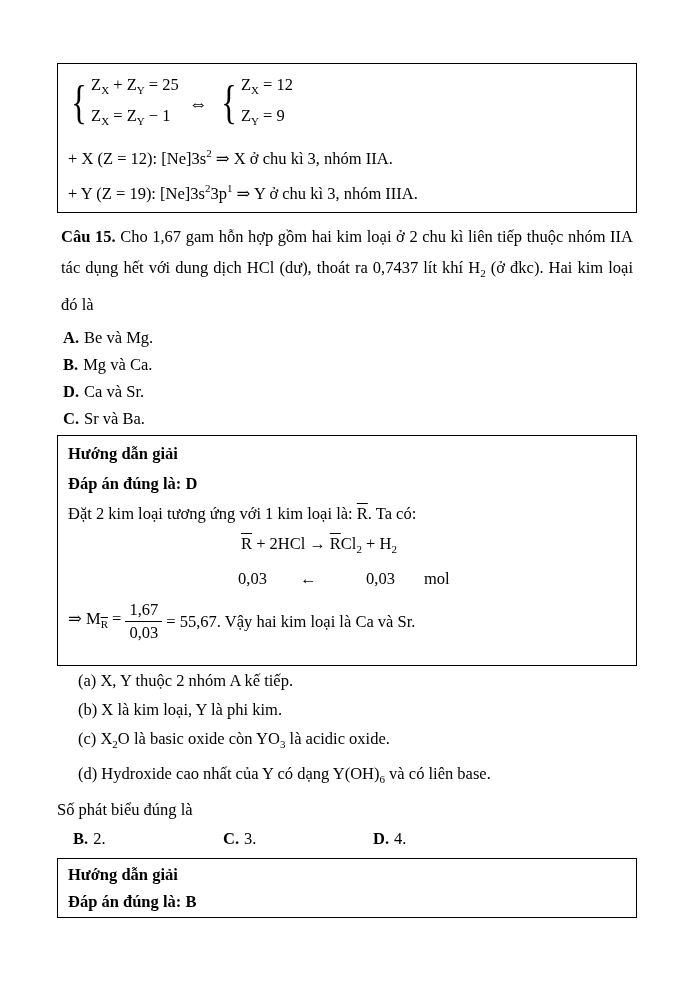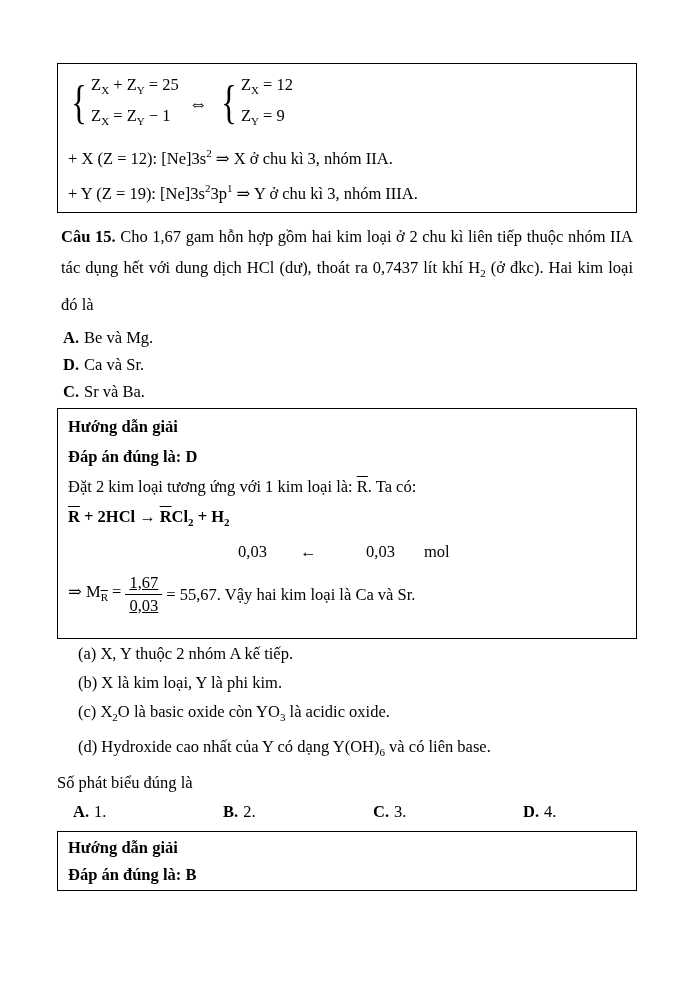--- a/index.html
+++ b/index.html
@@ -27,28 +27,28 @@
   .sys { display: flex; align-items: center; }
   .brace { display: inline-block; font-size: 46px; line-height: 50px; font-weight: 400; transform: scaleX(0.7); margin-right: 1px; }
   .iff { margin: 0 10px; font-size: 19px; }
   
   .opts15 { padding-left: 6px; }
   .opt-line { line-height: 27px; }
   .opt-letter { font-weight: bold; margin-right: 5px; }
   
   .solution-box { margin-top: 3px; }
   .ov { text-decoration: overline; }
-  .rxn-line { line-height: 30px; font-weight: bold; }
+  .rxn-line { margin-left: 173px; line-height: 30px; }
   .rx-arrow { padding: 0 4px; }
   .mol-line { display: flex; margin-left: 170px; line-height: 29px; }
   .mol-line .m1 { width: 62px; }
   .mol-line .m2 { width: 66px; }
   .mol-line .m3 { width: 58px; }
   .conclusion { display: flex; align-items: center; margin: 6px 0 18px 0; line-height: 22px; }
-  .frac { display: inline-flex; flex-direction: column; text-align: center; margin: 0 4px; text-decoration: underline; }
+  .frac { display: inline-flex; flex-direction: column; text-align: center; margin: 0 4px; }
   .frac .num { border-bottom: 1.5px solid #000; padding: 0 4px; }
   .frac .den { padding: 0 4px; }
   
   .q16-para { margin-top: 7px; }
   .statements { padding-left: 21px; }
   .stmt { line-height: 29px; }
   .q16-question { line-height: 29px; }
   .opts-row { display: flex; padding-left: 16px; line-height: 29px; }
   .opt-cell { width: 150px; }
   .opt-cell:last-child { width: auto; }
@@ -81,20 +81,21 @@
         </div>
       </div>
       <div class="line"><span>+ X (Z = 12): [Ne]3s</span><sup>2</sup><span> ⇒ X ở chu kì 3, nhóm IIA.</span></div>
       <div class="line"><span>+ Y (Z = 19): [Ne]3s</span><sup>2</sup><span>3p</span><sup>1</sup><span> ⇒ Y ở chu kì 3, nhóm IIIA.</span></div>
     </div>
 
     <p class="para q15-para"><span class="bold">Câu 15.</span><span> Cho 1,67 gam hỗn hợp gồm hai kim loại ở 2 chu kì liên tiếp thuộc nhóm IIA tác dụng hết với dung dịch HCl (dư), thoát ra 0,7437 lít khí H</span><sub>2</sub><span> (ở đkc). Hai kim loại đó là</span></p>
 
     <div class="opts15">
       <div class="opt-line"><span class="opt-letter">A.</span><span>Be và Mg.</span></div>
+      <div class="opt-line"><span class="opt-letter">B.</span><span>Mg và Ca.</span></div>
       <div class="opt-line"><span class="opt-letter">D.</span><span>Ca và Sr.</span></div>
       <div class="opt-line"><span class="opt-letter">C.</span><span>Sr và Ba.</span></div>
     </div>
 
     <div class="box solution-box">
       <div class="line bold">Hướng dẫn giải</div>
       <div class="line"><span class="bold">Đáp án đúng là:</span> <span class="bold">D</span></div>
       <div class="line"><span>Đặt 2 kim loại tương ứng với 1 kim loại là: </span><span class="ov">R</span><span>. Ta có:</span></div>
       <div class="rxn-line"><span class="ov">R</span><span> + 2HCl</span><span class="rx-arrow">→</span><span class="ov">R</span><span>Cl</span><sub>2</sub><span> + H</span><sub>2</sub></div>
       <div class="mol-line">
@@ -117,21 +118,20 @@
     <div class="statements">
       <div class="stmt">(a) X, Y thuộc 2 nhóm A kế tiếp.</div>
       <div class="stmt">(b) X là kim loại, Y là phi kim.</div>
       <div class="stmt"><span>(c) X</span><sub>2</sub><span>O là basic oxide còn YO</span><sub>3</sub><span> là acidic oxide.</span></div>
       <div class="stmt"><span>(d) Hydroxide cao nhất của Y có dạng Y(OH)</span><sub>6</sub><span> và có liên base.</span></div>
     </div>
 
     <div class="q16-question">Số phát biểu đúng là</div>
 
     <div class="opts-row">
-      <div class="opt-cell"><span class="opt-letter">A.</span><span>1.</span></div>
       <div class="opt-cell"><span class="opt-letter">B.</span><span>2.</span></div>
       <div class="opt-cell"><span class="opt-letter">C.</span><span>3.</span></div>
       <div class="opt-cell"><span class="opt-letter">D.</span><span>4.</span></div>
     </div>
 
     <div class="box answer-box">
       <div class="line bold">Hướng dẫn giải</div>
       <div class="line"><span class="bold">Đáp án đúng là:</span> <span class="bold">B</span></div>
     </div>
 

